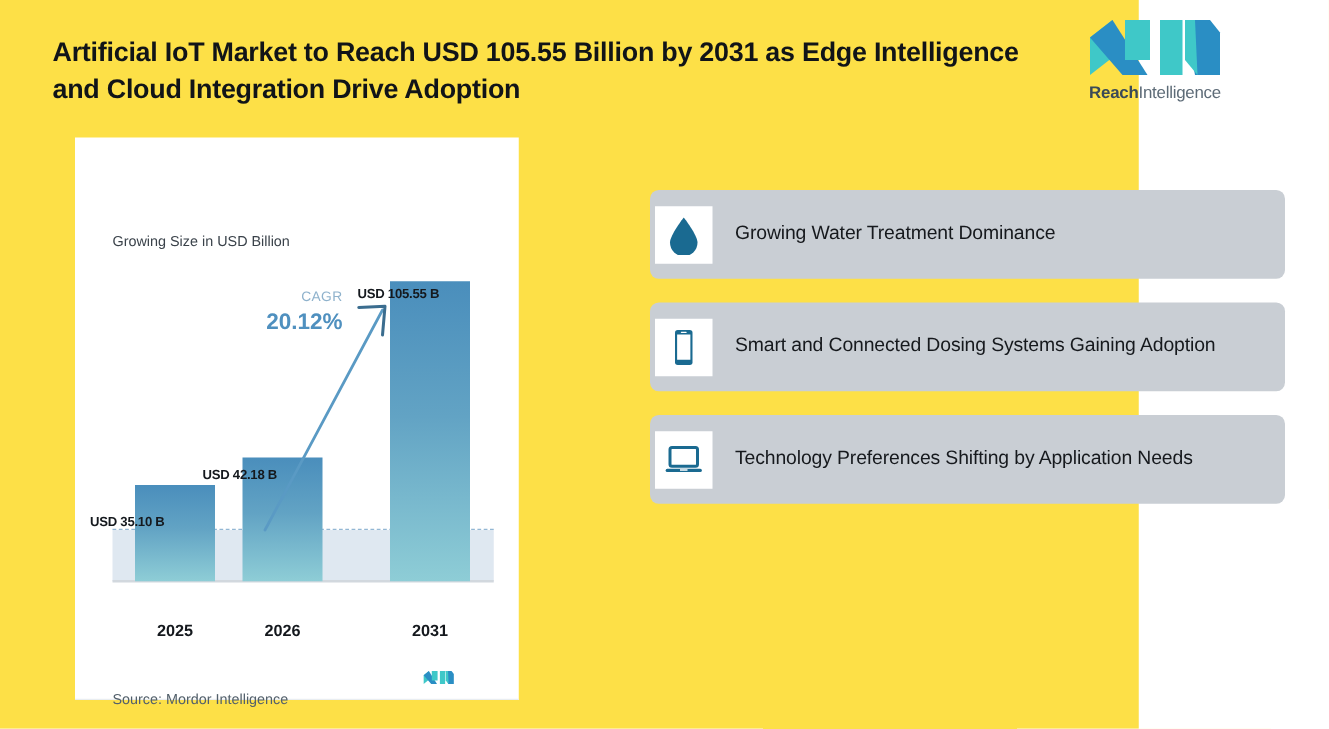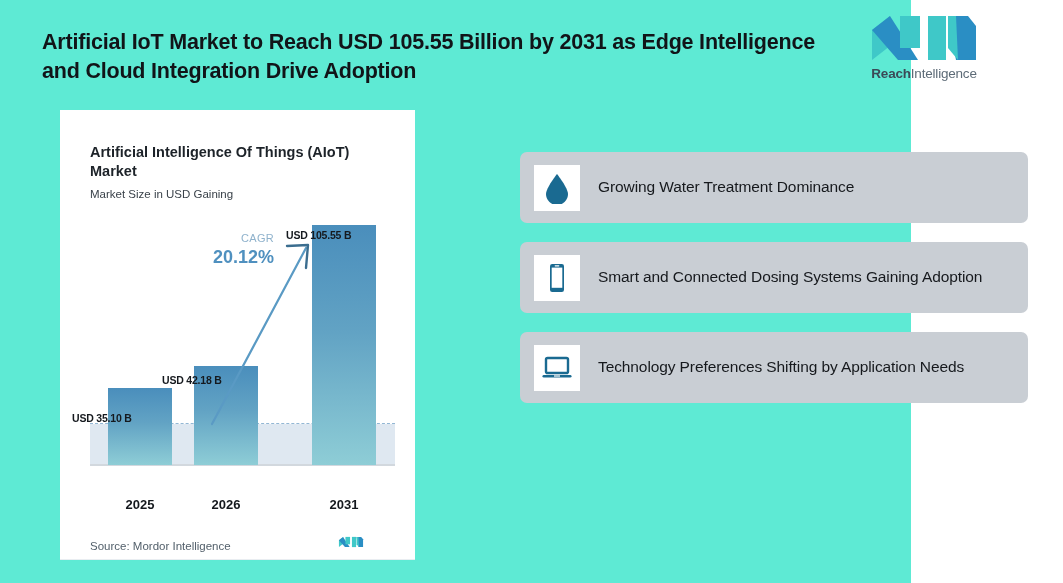--- a/index.html
+++ b/index.html
@@ -2,21 +2,21 @@
 <html><head>
 <meta charset="utf-8">
 <style>
   * { box-sizing: border-box; margin: 0; padding: 0; }
   html, body {
     width: 1063px; height: 583px;
     background: #ffffff;
     font-family: "Liberation Sans", sans-serif;
     overflow: hidden;
   }
-  .page { position: relative; width: 911px; height: 583px; background:#5eead4; }
+  .page { position: relative; width: 911px; height: 583px; background:#fde047; }
 
   
   .header { position:absolute; left:0; top:0; width:1063px; height:110px; }
   .headline {
     position:absolute; left:42px; top:28px; width:790px;
     font-size: 21.5px; font-weight: 700; color:#111418;
     line-height: 1.36; letter-spacing: -0.2px;
   }
   .logo-block { position:absolute; left:868px; top:14px; width:112px; }
   .logo-mark { width:112px; height:48px; display:block; }
@@ -89,35 +89,35 @@
     text-align:center; width:64px;
   }
   .xtick.t1 { left:18px; }
   .xtick.t2 { left:104px; }
   .xtick.t3 { left:222px; }
 
   .source-row {
     position:absolute; left:30px; top:426px; width:305px; height:20px;
   }
   .source-txt {
-    position:absolute; left:0; top:4px; font-size:11.5px; color:#53606b;text-align:right;
+    position:absolute; left:0; top:18px; font-size:11.5px; color:#53606b;text-align:right;
   }
   .source-logo { position:absolute; left:248px; top:-3px; width:26px; height:18px; }
 
   
   .right-panel { position:absolute; left:520px; top:126px; width:512px; }
   .trends-title {
     font-size:22px; font-weight:700; color:#14181d; letter-spacing:-0.3px;
     margin-left:16px;
   }
   .cards { margin-top:26px; }
   .card {
     display:flex; align-items:center;
     width:508px; min-height:71px; margin-bottom:19px;
-    background:#c9ced4; border-radius:7px; padding:10px 14px;
+    background:#c9ced4; border-radius:7px; padding:10px 4px;
   }
   .card-icon {
     flex:0 0 auto; width:46px; height:46px; background:#ffffff;
     display:flex; align-items:center; justify-content:center;
     margin-right:18px;
   }
   .card-icon svg { display:block; }
   .card-text {
     font-size:15.5px; color:#16191d; line-height:1.34; font-weight:400;
     letter-spacing:-0.1px;
@@ -144,22 +144,21 @@
         <polygon points="80,2 80,34 90,46 88,2" fill="#3fc8c8"></polygon>
       </svg>
       <div class="logo-word">
         <span class="b">Reach</span><span class="n">Intelligence</span>
       </div>
     </div>
   </div>
 
   <div class="chart-panel">
 
-    <div class="chart-title">Artificial Intelligence Of Things (AIoT) Market</div>
-    <div class="chart-sub">Market Size in USD Gaining</div>
+    <div class="chart-sub">Growing Size in USD Billion</div>
 
     <div class="plot">
       <div class="band"></div>
       <div class="axis-line"></div>
       <div class="dash-line"></div>
 
       <div class="bar b1"></div>
       <div class="bar b2"></div>
       <div class="bar b3"></div>
 

